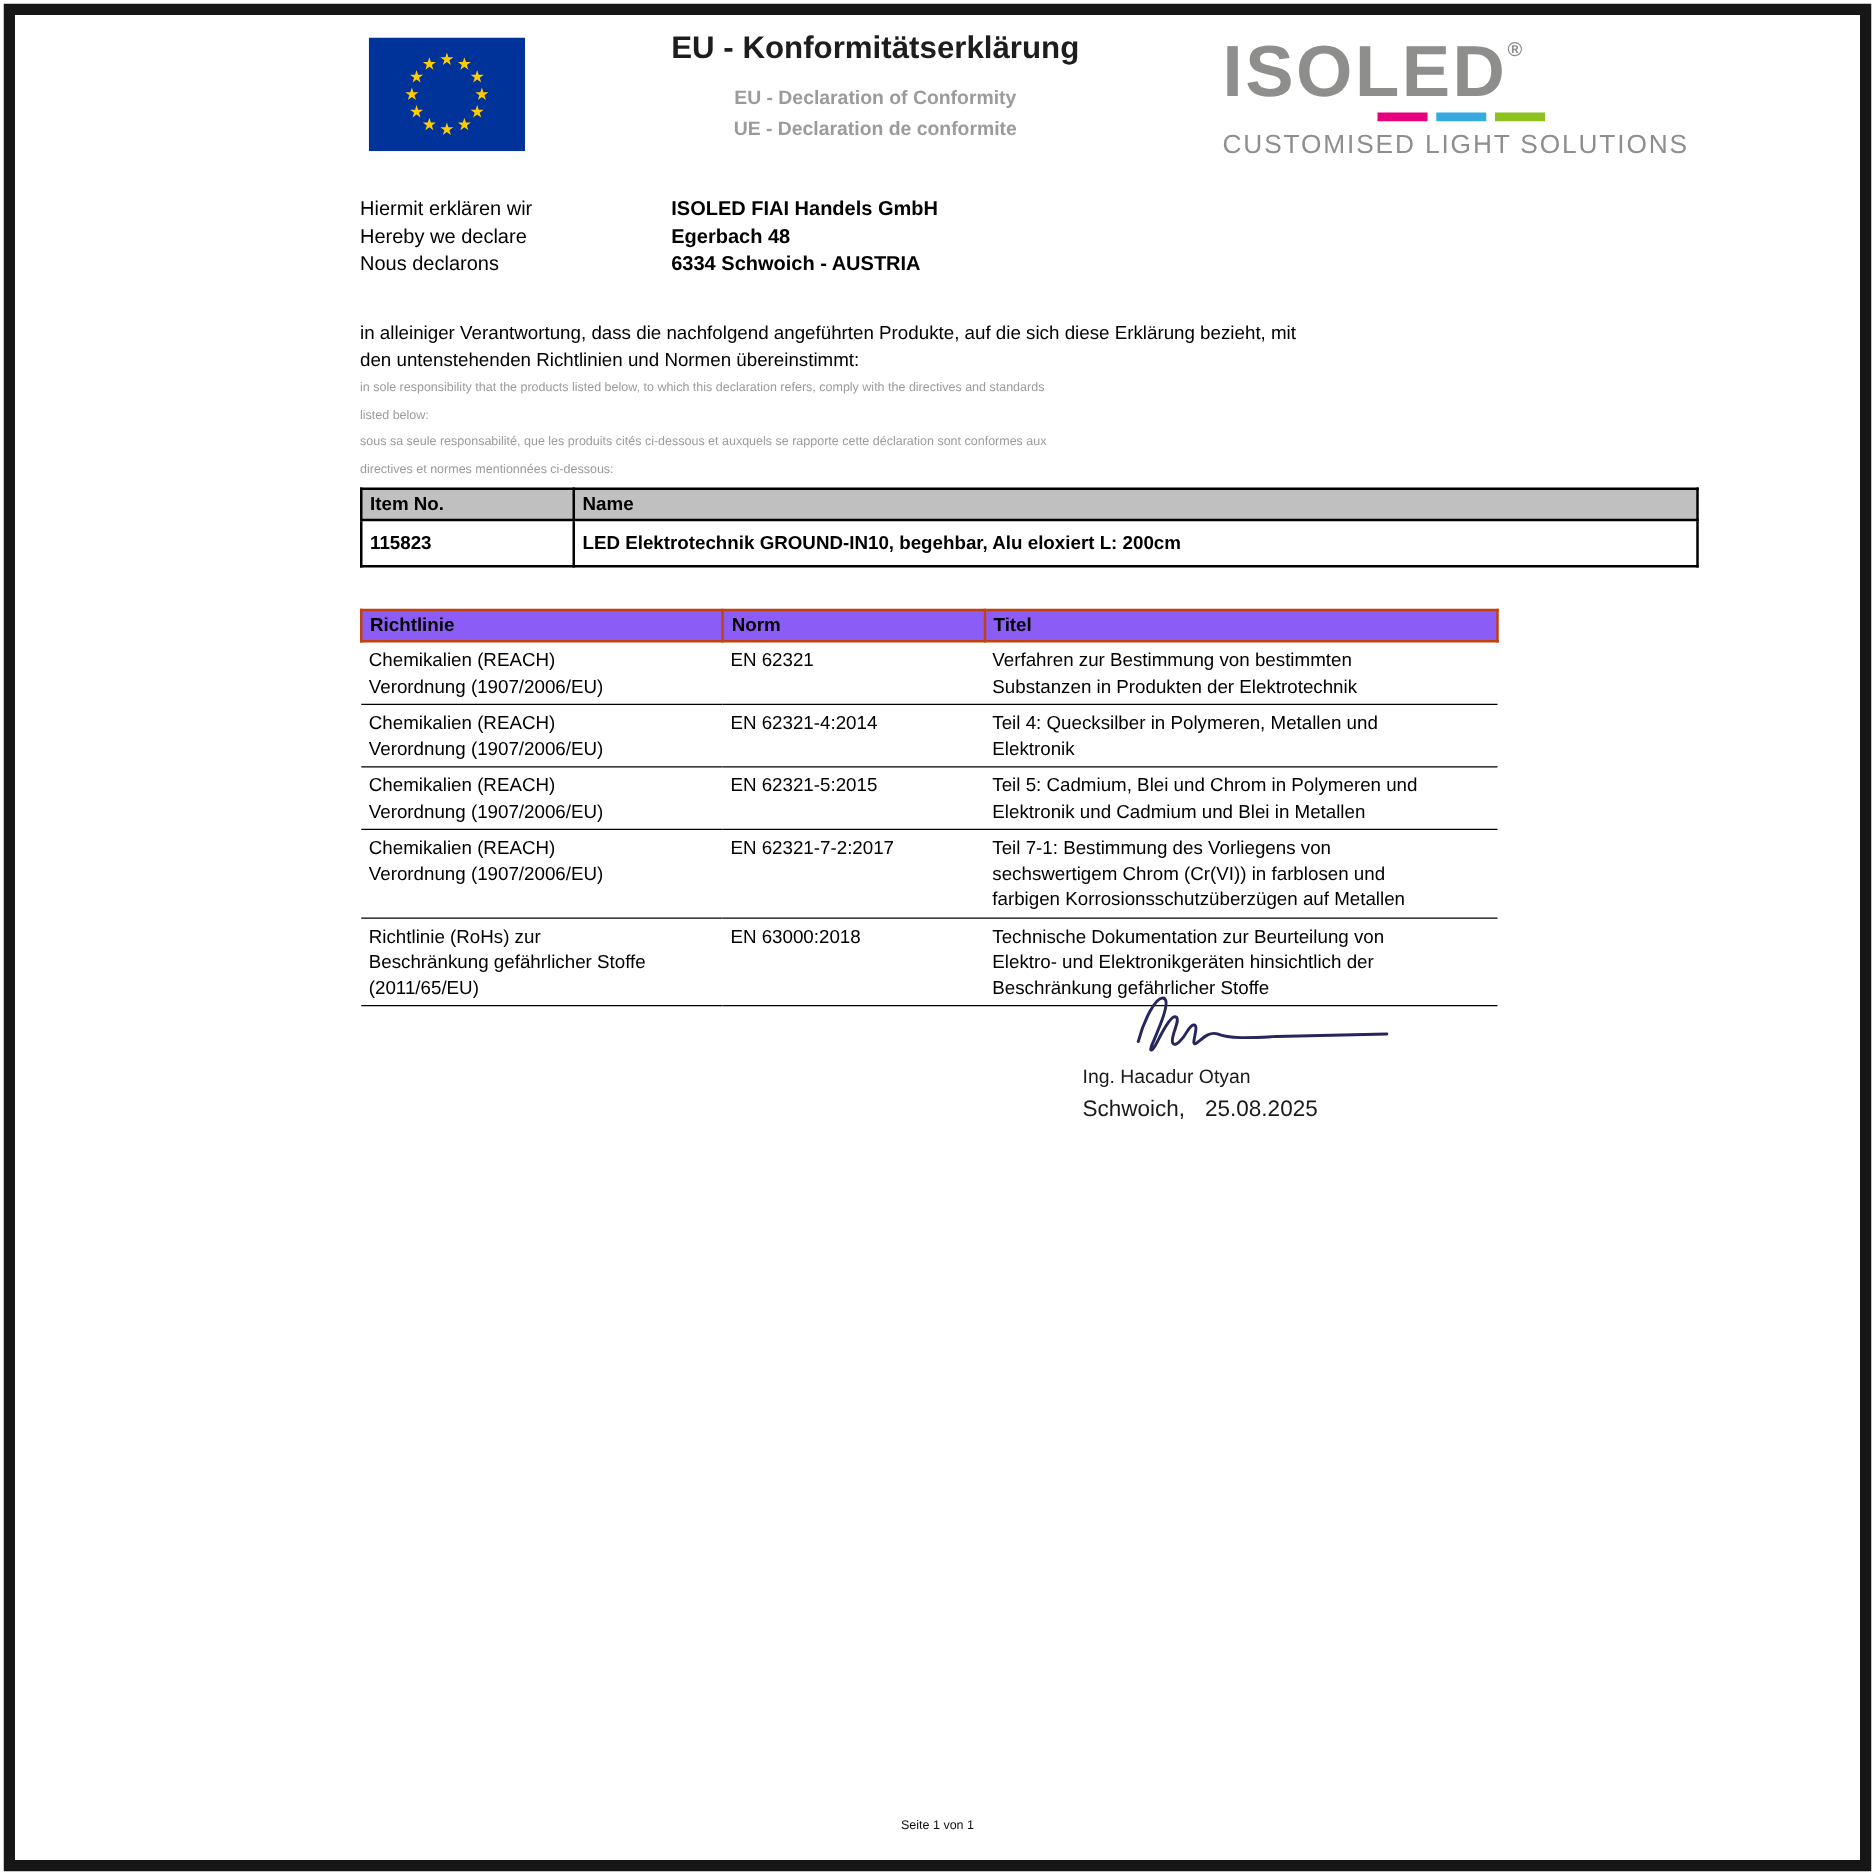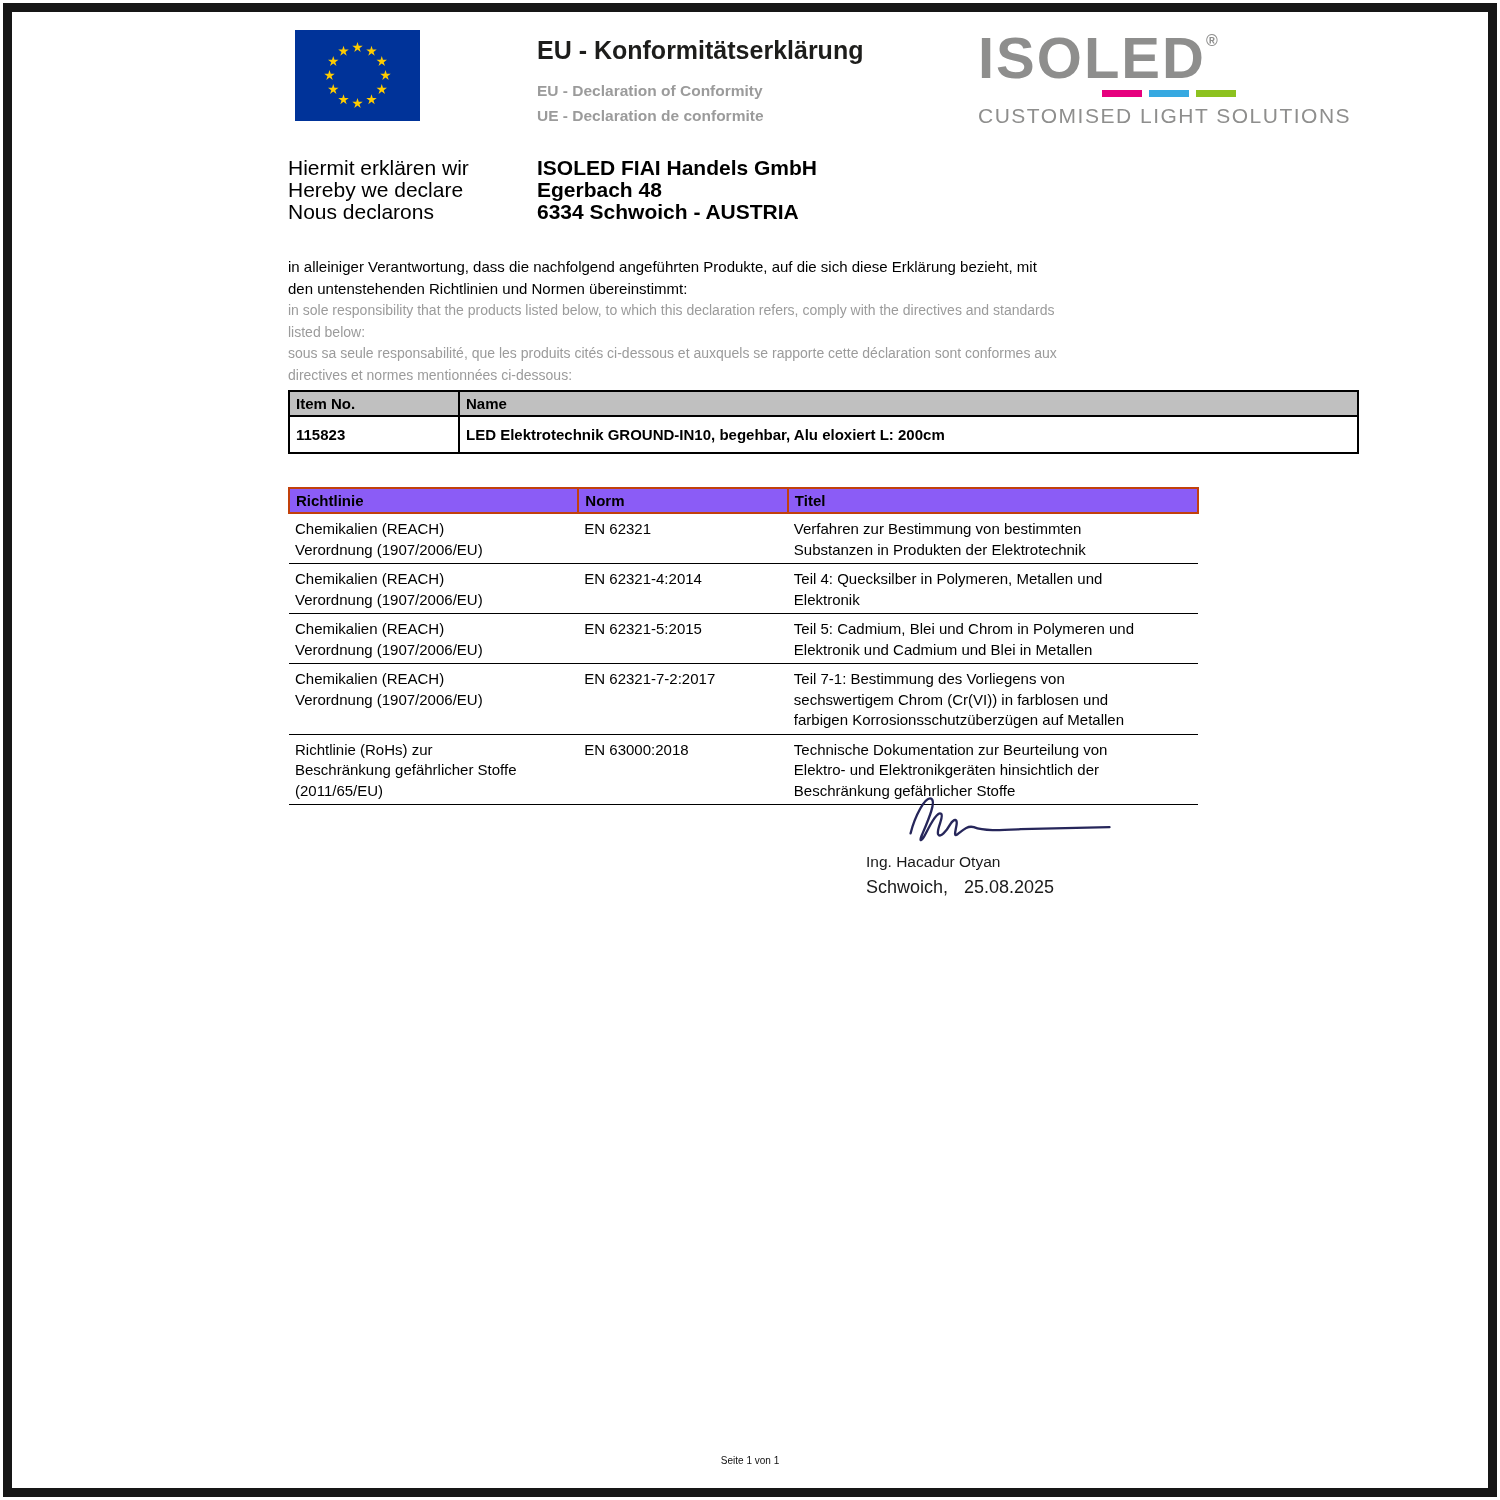--- a/index.html
+++ b/index.html
@@ -9,42 +9,42 @@
     font-family: "Liberation Sans", sans-serif;
     color: #000;
   }
   .page { position: relative; width: 1500px; height: 1500px; background: #fff; overflow: hidden; }
   .frame { position: absolute; inset: 3px; border: 9px solid #161616; pointer-events: none; }
 
   
   .eu-flag { position: absolute; left: 295px; top: 30px; width: 125px; height: 91px; }
 
   
-  .title-block { position: absolute; left: 537px; top: 36px; }
+  .title-block { position: absolute; left: 537px; top: 24px; text-align: center; }
   .doc-title { font-size: 25px; font-weight: bold; color: #1d1d1b; margin: 0 0 13px 0; }
   .subtitle { font-size: 15.5px; color: #9b9b9b; line-height: 25px; font-weight: bold; }
 
   
   .logo-block { position: absolute; left: 978px; top: 30px; width: 290px; }
   .logo-text { font-size: 58px; font-weight: bold; color: #8e8e8d; letter-spacing: 2px; line-height: 0.95; white-space: nowrap; }
   .reg { font-size: 16px; vertical-align: top; position: relative; top: 3px; letter-spacing: 0; }
   .logo-bars { display: flex; gap: 7px; margin: 5px 0 7px 124px; }
   .bar { width: 40px; height: 7px; display: inline-block; background: #ccc; }
   .logo-tagline { font-size: 21px; letter-spacing: 1.5px; color: #8e8e8d; white-space: nowrap; }
 
   
-  .declare { position: absolute; left: 288px; top: 157px; display: flex; font-size: 21px; }
+  .declare { position: absolute; left: 288px; top: 157px; display: flex; font-size: 16px; }
   .declare-left { width: 249px; }
   .declare-left div, .declare-right div { line-height: 22px; }
   .declare-right { font-weight: bold; }
 
   
   .statement { position: absolute; left: 288px; top: 256px; width: 940px; font-size: 15px; }
   .st-de div { line-height: 22px; color: #000; }
-  .st-gray div { line-height: 21.5px; color: #9b9b9b; font-size: 14px; }
+  .st-gray div { line-height: 21.5px; color: #9b9b9b; font-size: 10px; }
 
   
   table { border-collapse: collapse; font-size: 15px; }
   .product-table { position: absolute; left: 288px; top: 390px; width: 1071px; }
   .product-table th, .product-table td { border: 2px solid #000; text-align: left; }
   .product-table th { background: #c0c0c0; font-weight: bold; padding: 3px 6px; }
   .product-table td { font-weight: bold; padding: 9px 6px; }
 
   .dir-table { position: absolute; left: 288px; top: 487px; width: 911px; }
   .dir-table th { background: #8b5cf6; border: 2px solid #c2410c; text-align: left; font-weight: bold; padding: 3px 6px; }

